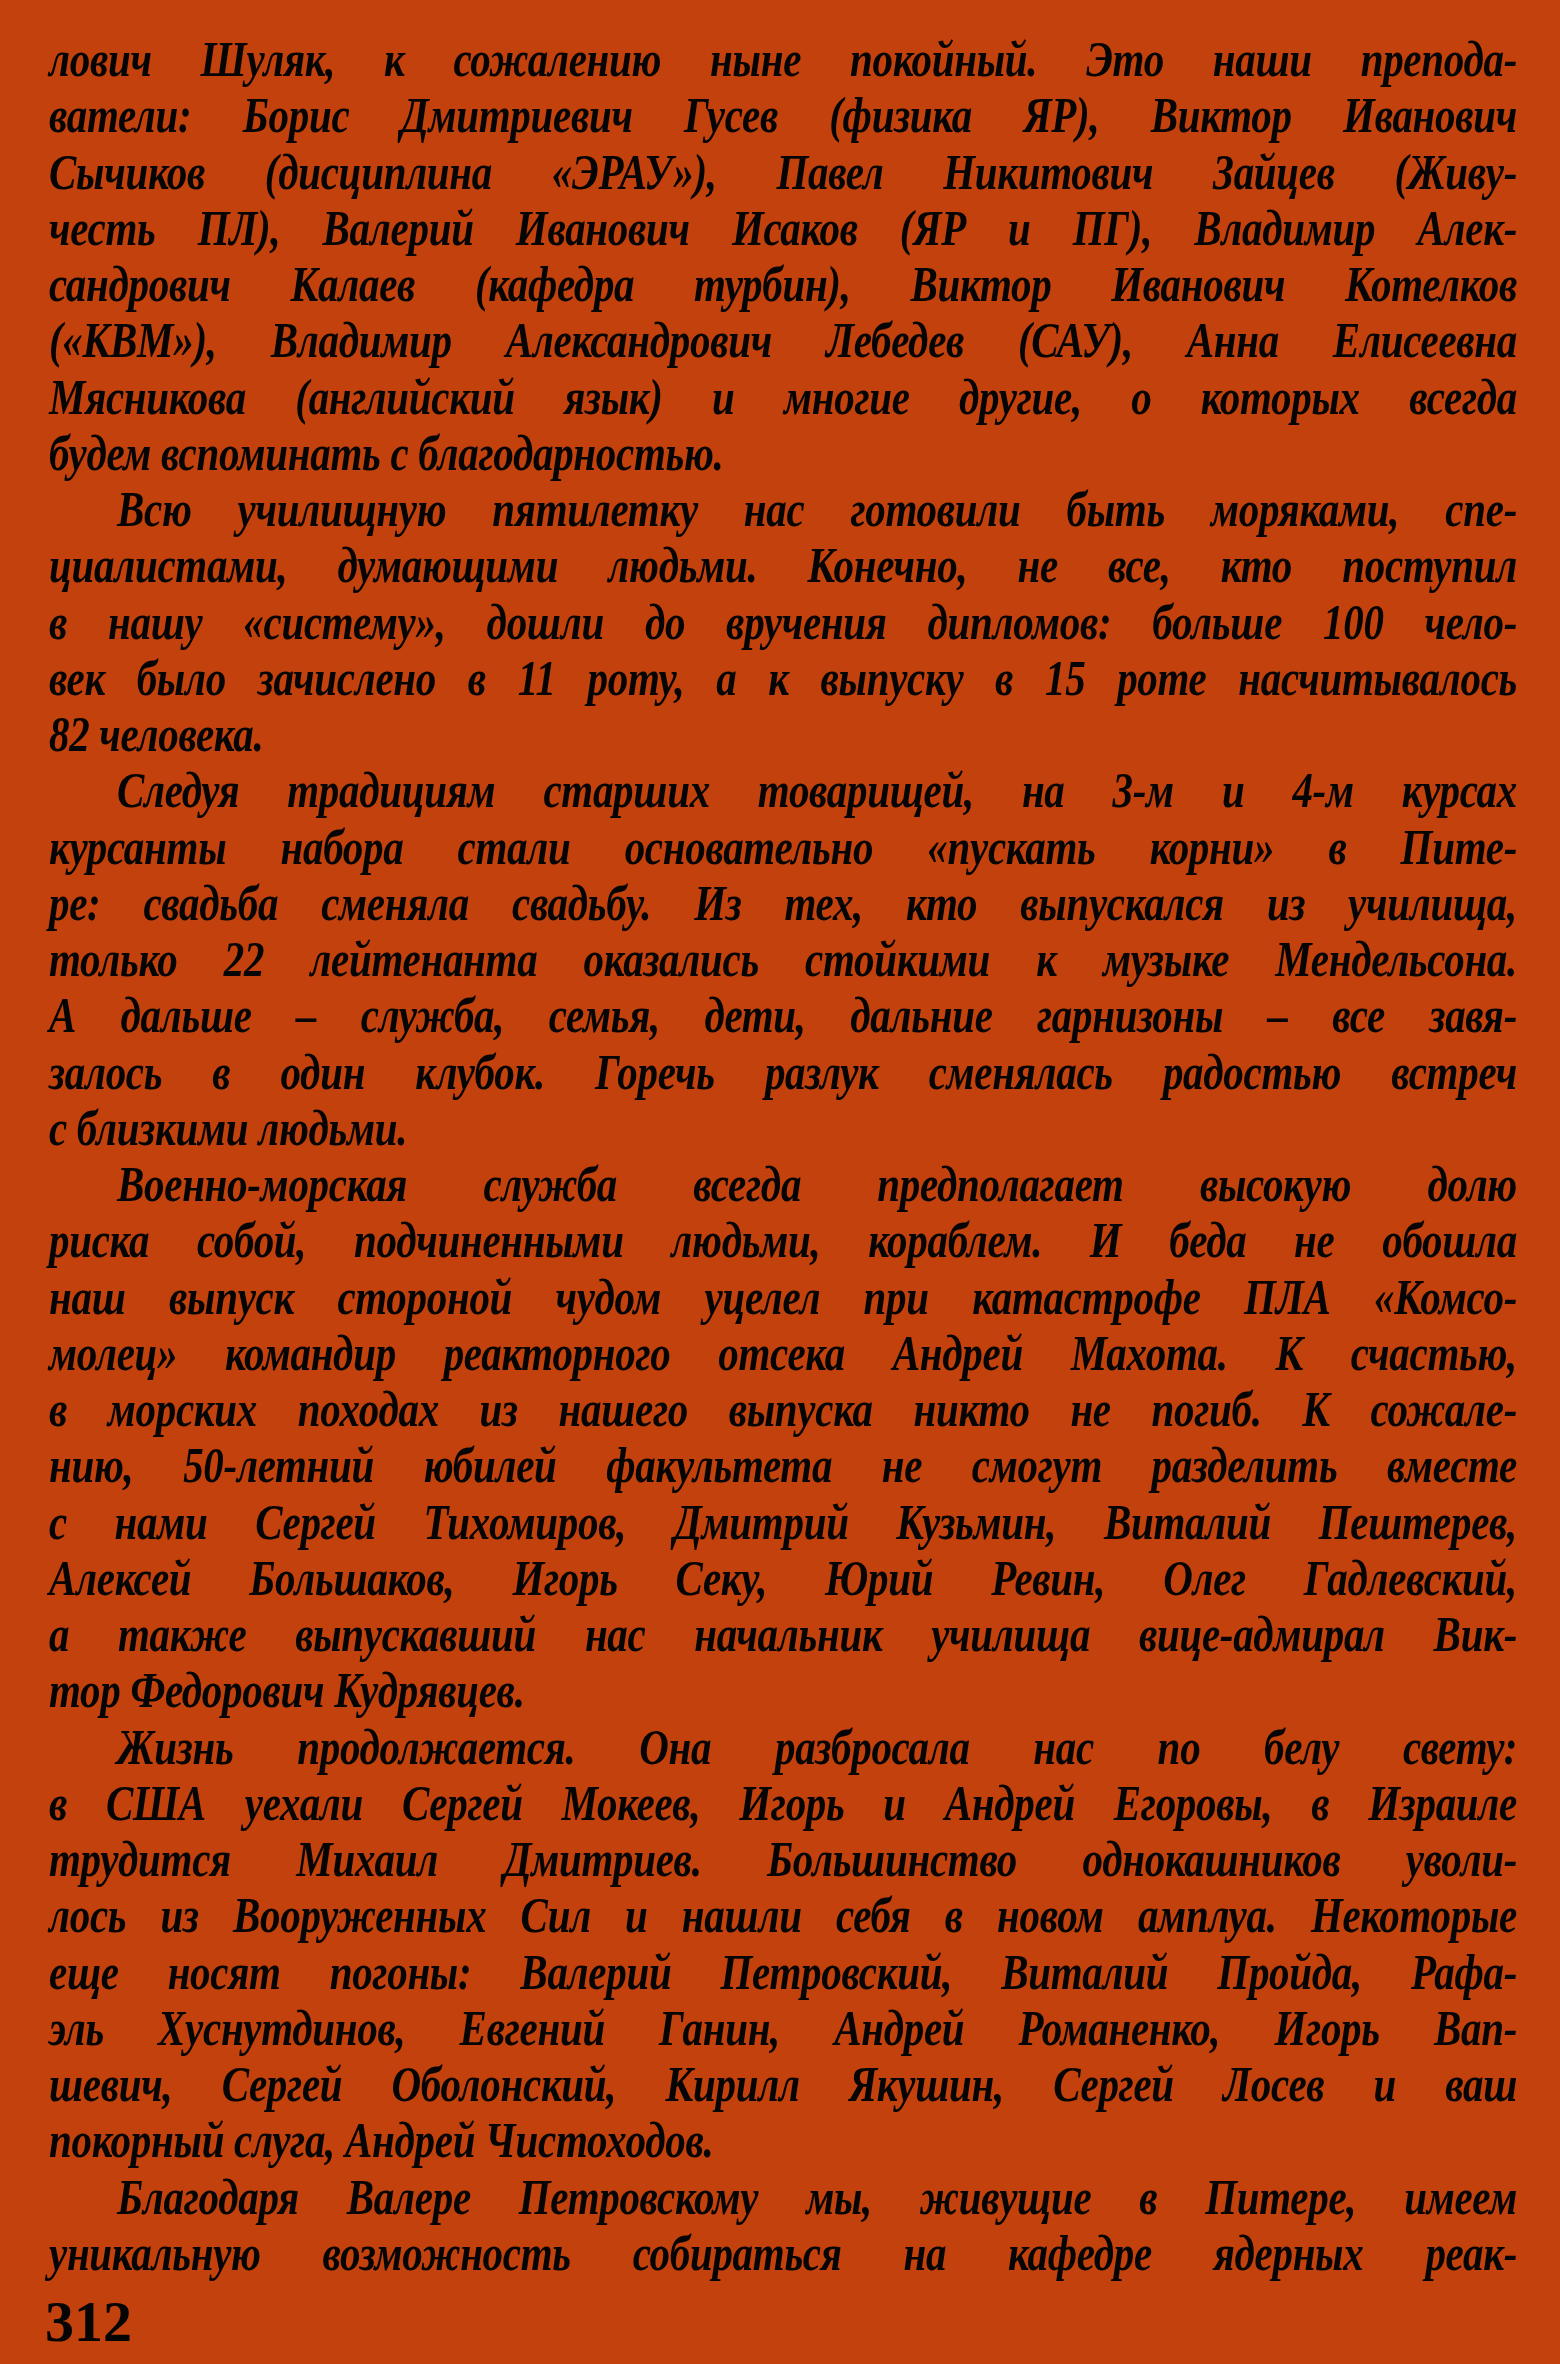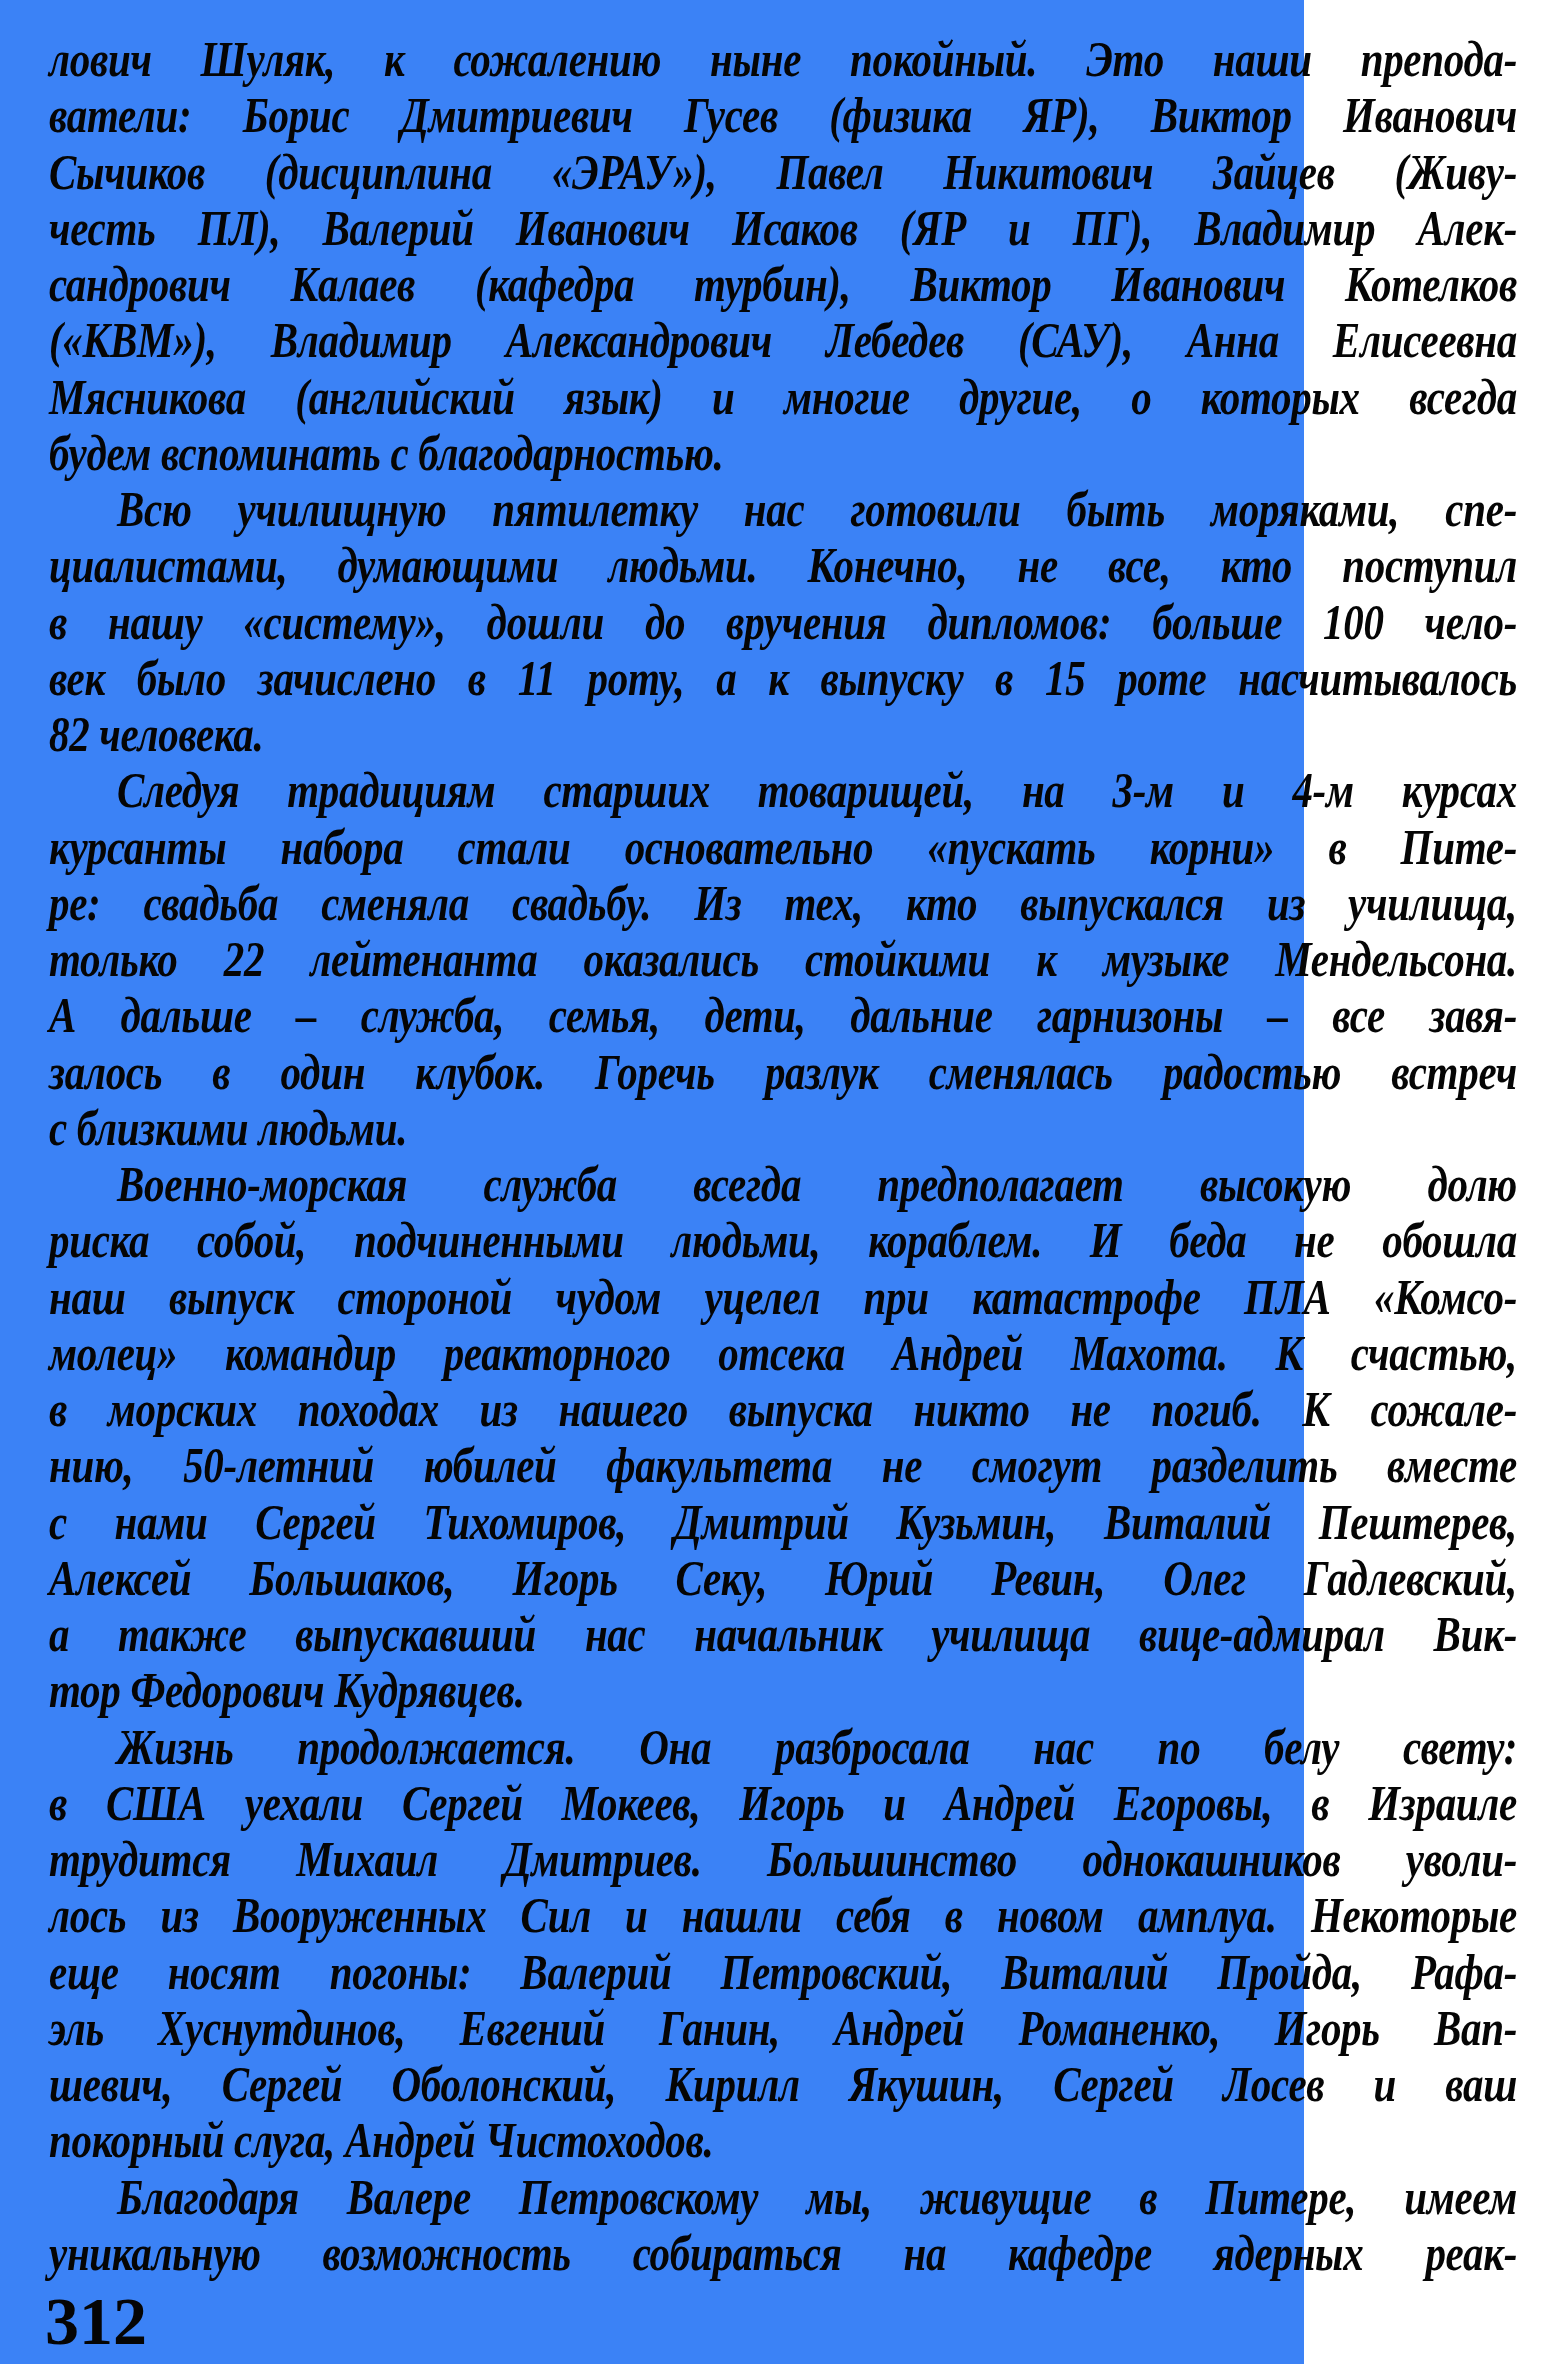--- a/index.html
+++ b/index.html
@@ -5,23 +5,23 @@
   html, body {
     margin: 0;
     padding: 0;
     width: 1560px;
     height: 2365px;
     background: #ffffff;
     overflow: hidden;
   }
   .page {
     position: relative;
-    width: 1304px;
+    width: 1560px;
     height: 2365px;
-    background: #3b82f6;
+    background: #c2410c;
     color: #050505;
   }
   .text-block {
     position: absolute;
     left: 49px;
     top: 31px;
     width: 1468px;
     transform: scaleY(1.25);
     transform-origin: top left;
   }
@@ -44,21 +44,21 @@
   .line.indent {
     text-indent: 68px;
   }
   .pagenum {
     position: absolute;
     left: 45px;
     top: 2294px;
     font-family: "Liberation Serif", "DejaVu Serif", serif;
     font-style: normal;
     font-weight: bold;
-    font-size: 68px;
+    font-size: 58px;
     line-height: 55px;
     color: #050505;
   }
 </style>
 </head>
 <body>
 
 <div class="page">
   <div class="text-block">
       <div class="line">лович Шуляк, к сожалению ныне покойный. Это наши препода-</div>

